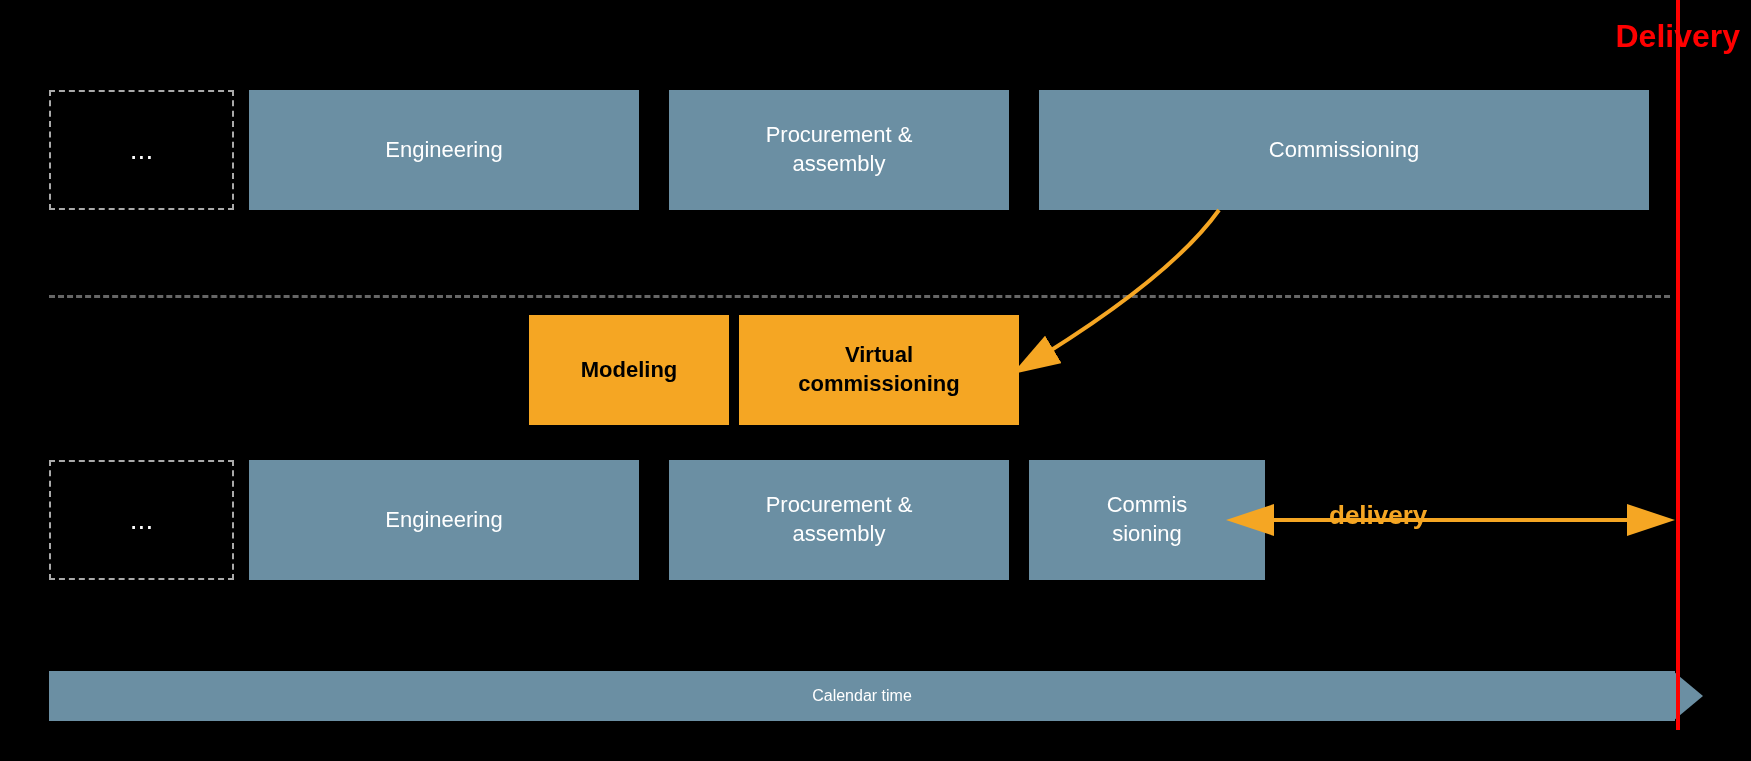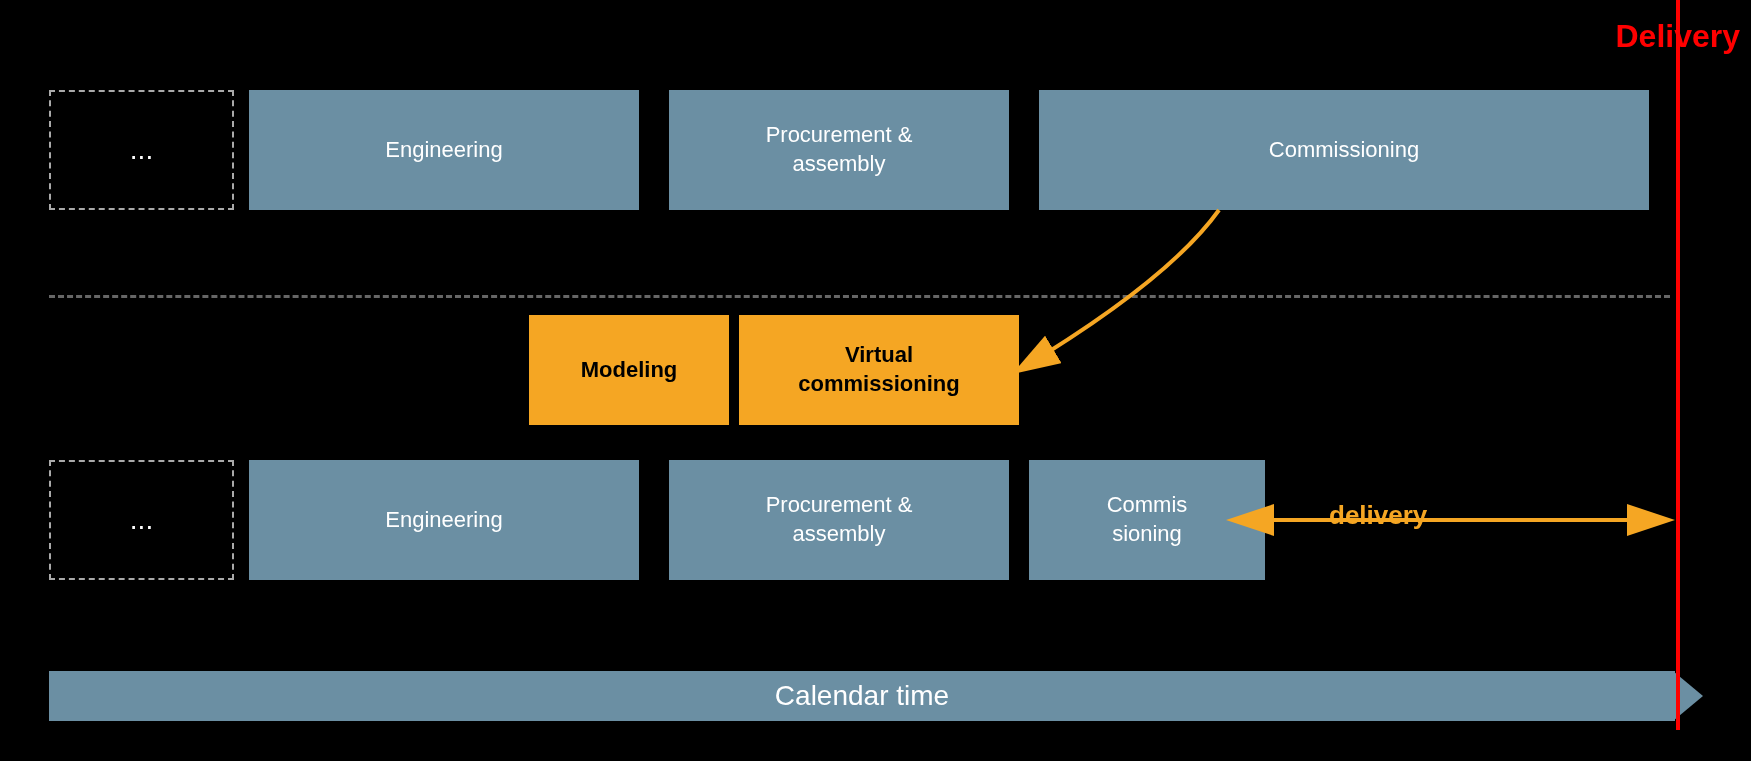--- a/index.html
+++ b/index.html
@@ -84,21 +84,21 @@
       position: absolute;
       bottom: 40px;
       left: 30px;
       right: 95px;
       height: 50px;
       background: #6b8fa3;
       display: flex;
       align-items: center;
       justify-content: center;
       color: #fff;
-      font-size: 28px;
+      font-size: 16px;
     }
 
     
     .calendar-bar::after {
       content: '';
       position: absolute;
       right: -28px;
       top: 50%;
       transform: translateY(-50%);
       border-left: 30px solid #6b8fa3;

